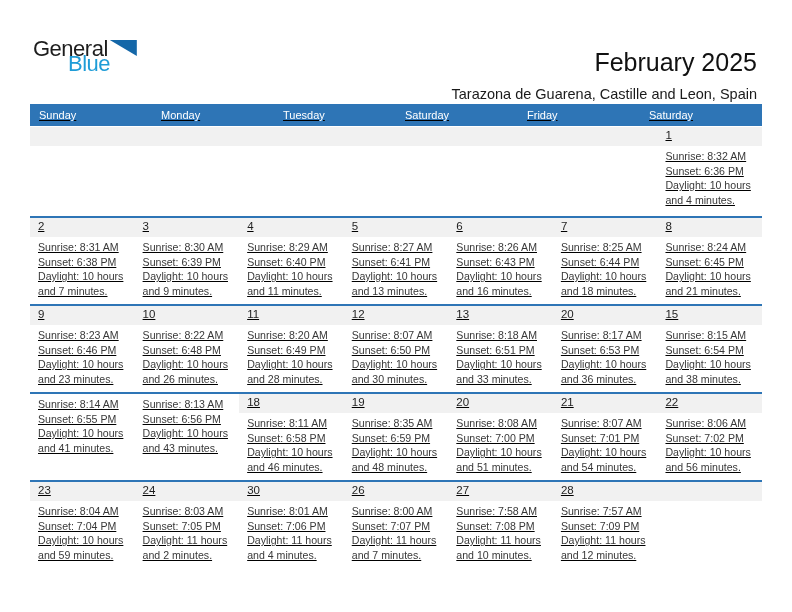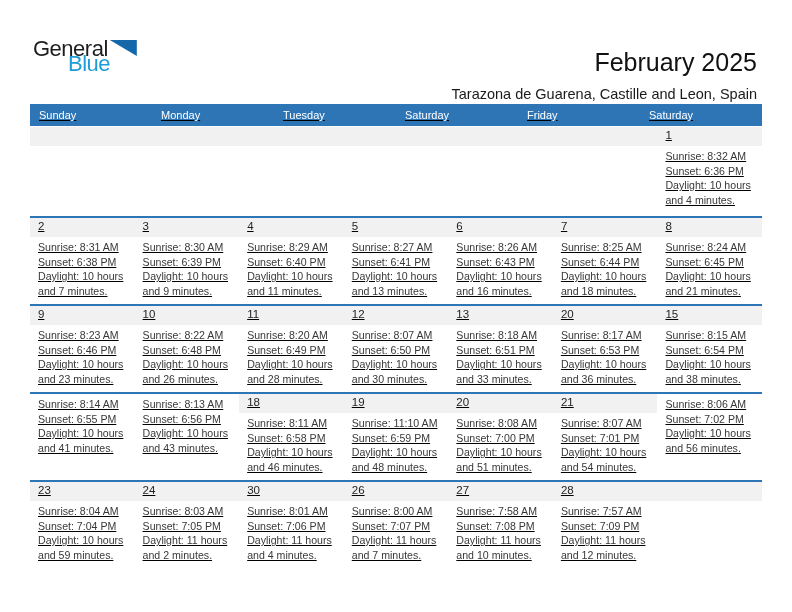--- a/index.html
+++ b/index.html
@@ -242,21 +242,21 @@
           <div class="lines">
             <div>Sunrise: 8:11 AM</div>
             <div>Sunset: 6:58 PM</div>
             <div>Daylight: 10 hours</div>
             <div>and 46 minutes.</div>
           </div>
         </div>
         <div class="cell">
           <div class="band">19</div>
           <div class="lines">
-            <div>Sunrise: 11:10 AM</div>
+            <div>Sunrise: 8:35 AM</div>
             <div>Sunset: 6:59 PM</div>
             <div>Daylight: 10 hours</div>
             <div>and 48 minutes.</div>
           </div>
         </div>
         <div class="cell">
           <div class="band">20</div>
           <div class="lines">
             <div>Sunrise: 8:08 AM</div>
             <div>Sunset: 7:00 PM</div>
@@ -267,20 +267,21 @@
         <div class="cell">
           <div class="band">21</div>
           <div class="lines">
             <div>Sunrise: 8:07 AM</div>
             <div>Sunset: 7:01 PM</div>
             <div>Daylight: 10 hours</div>
             <div>and 54 minutes.</div>
           </div>
         </div>
         <div class="cell">
+          <div class="band">22</div>
           <div class="lines">
             <div>Sunrise: 8:06 AM</div>
             <div>Sunset: 7:02 PM</div>
             <div>Daylight: 10 hours</div>
             <div>and 56 minutes.</div>
           </div>
         </div>
       </div>
       <div class="wrow">
         <div class="cell">

